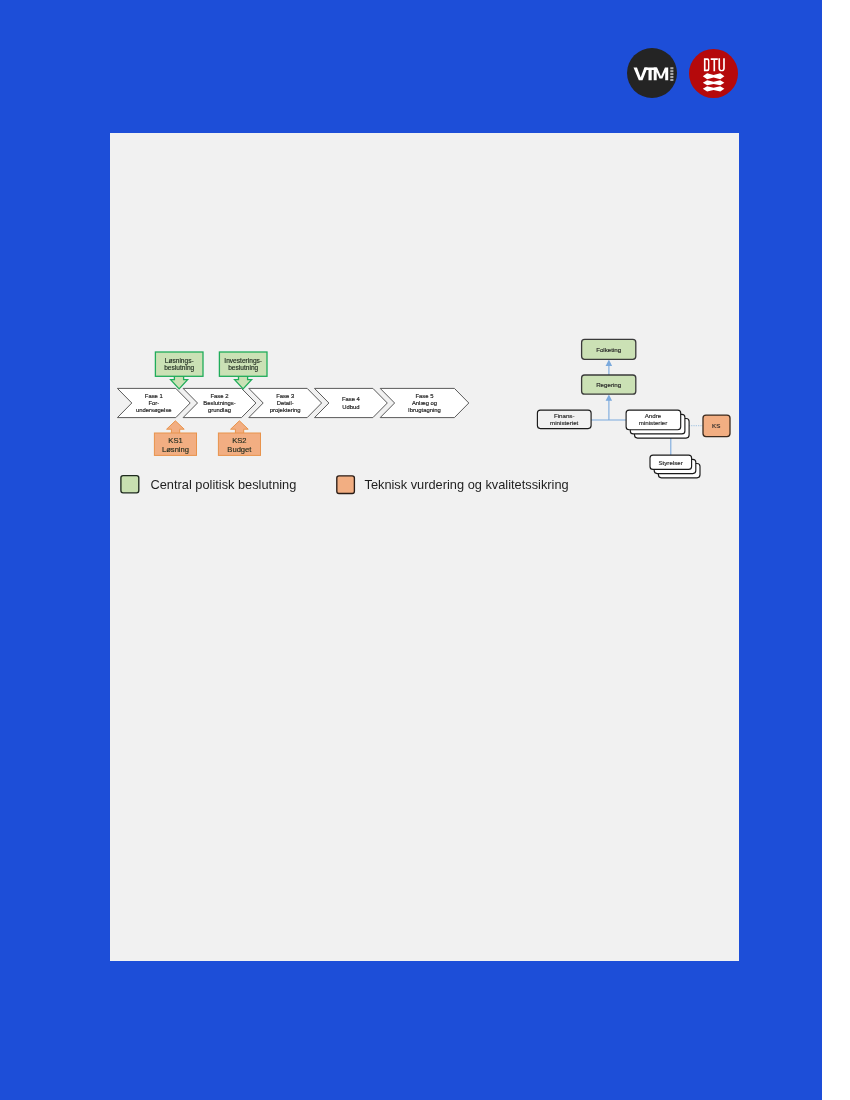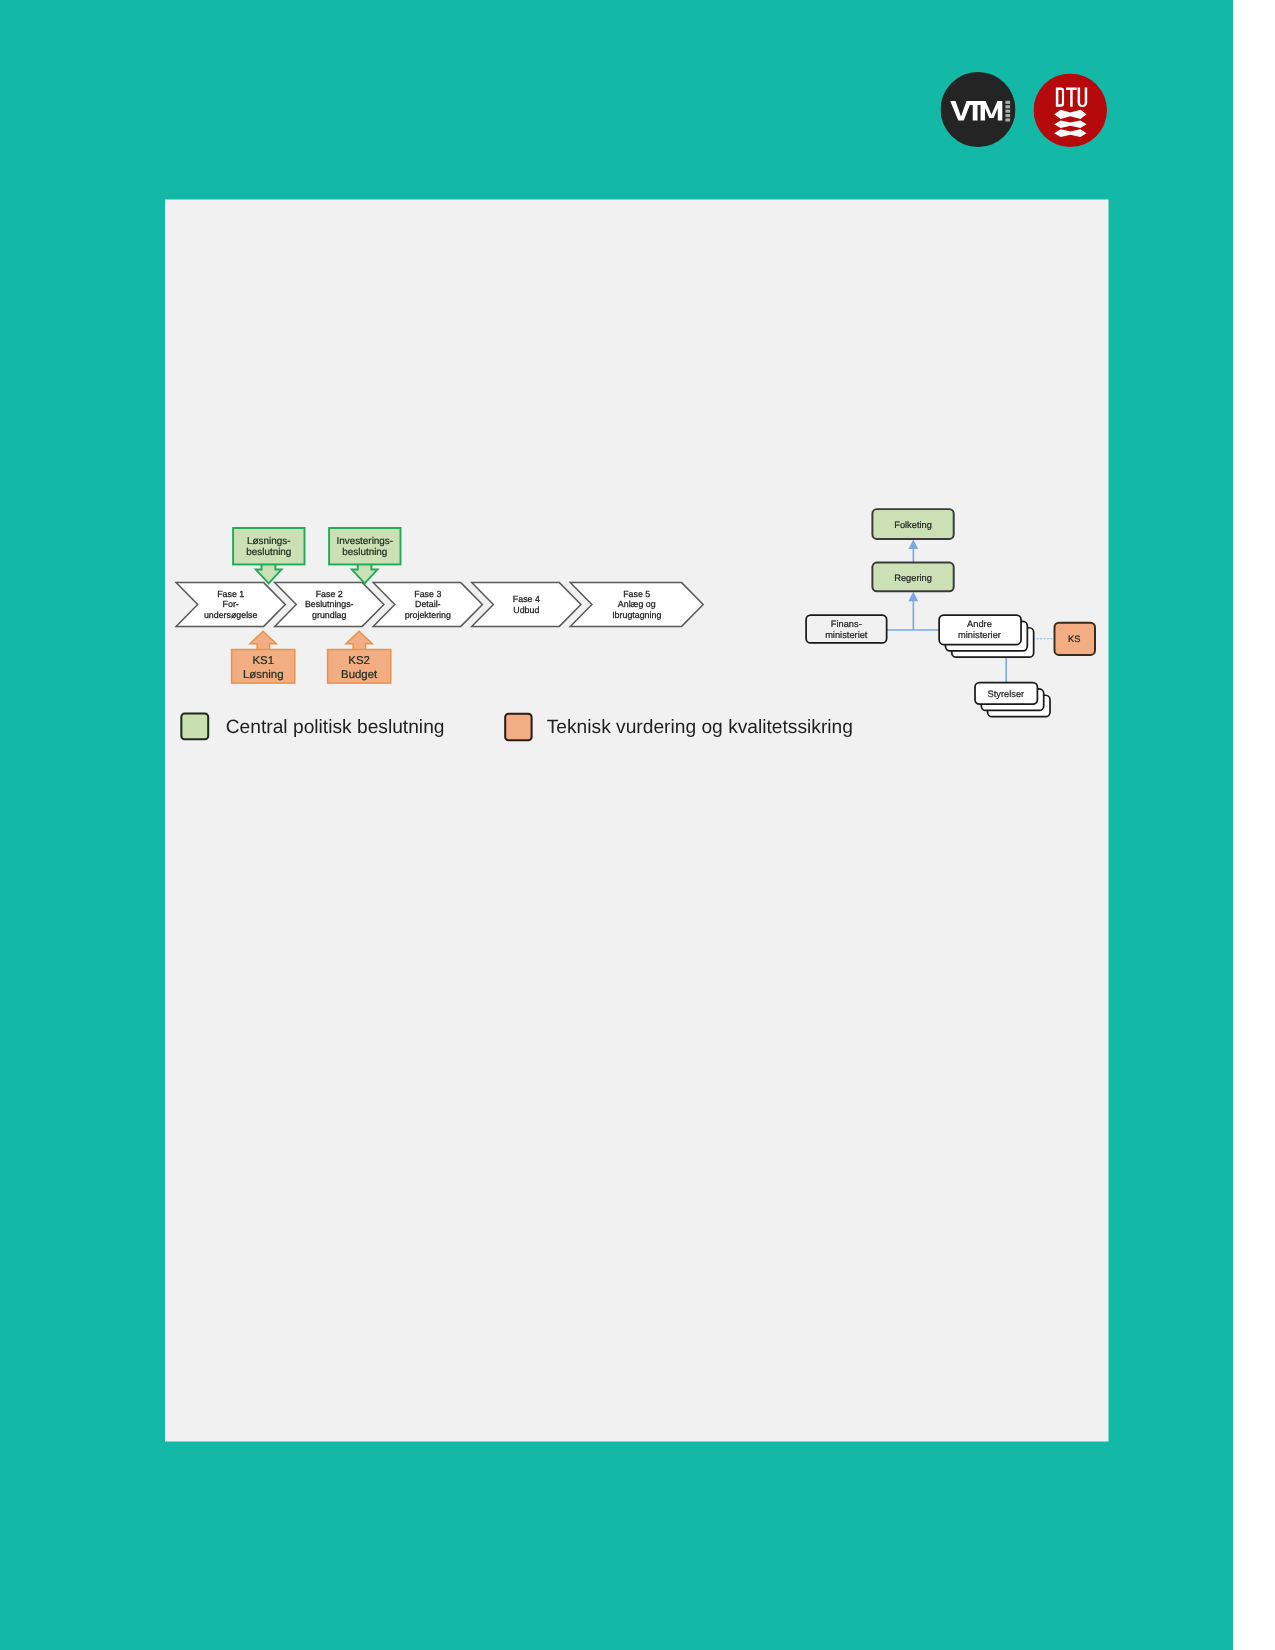--- a/index.html
+++ b/index.html
@@ -1,19 +1,19 @@
 <!DOCTYPE html>
 <html><head>
 <meta charset="utf-8">
 <title>Figur</title>
 <style>
   html,body{margin:0;padding:0;}
   body{width:850px;height:1100px;background:#ffffff;
        font-family:"Liberation Sans",sans-serif;overflow:hidden;}
-  .page{position:relative;width:822px;height:1100px;background:#14b8a6;}
+  .page{position:relative;width:822px;height:1100px;background:#1d4ed8;}
 
   
   .logo-row{position:absolute;left:627px;top:48px;width:112px;height:52px;}
   .logo-vtm{position:absolute;left:0;top:0;width:50px;height:50px;display:block;}
   .logo-dtu{position:absolute;left:62px;top:0.7px;width:49px;height:49px;display:block;}
 
   
   .grey-panel{position:absolute;left:110px;top:133px;width:629px;height:828px;background:#f1f1f1;}
   .figure{position:absolute;left:0;top:0;width:629px;height:828px;display:block;}
 

